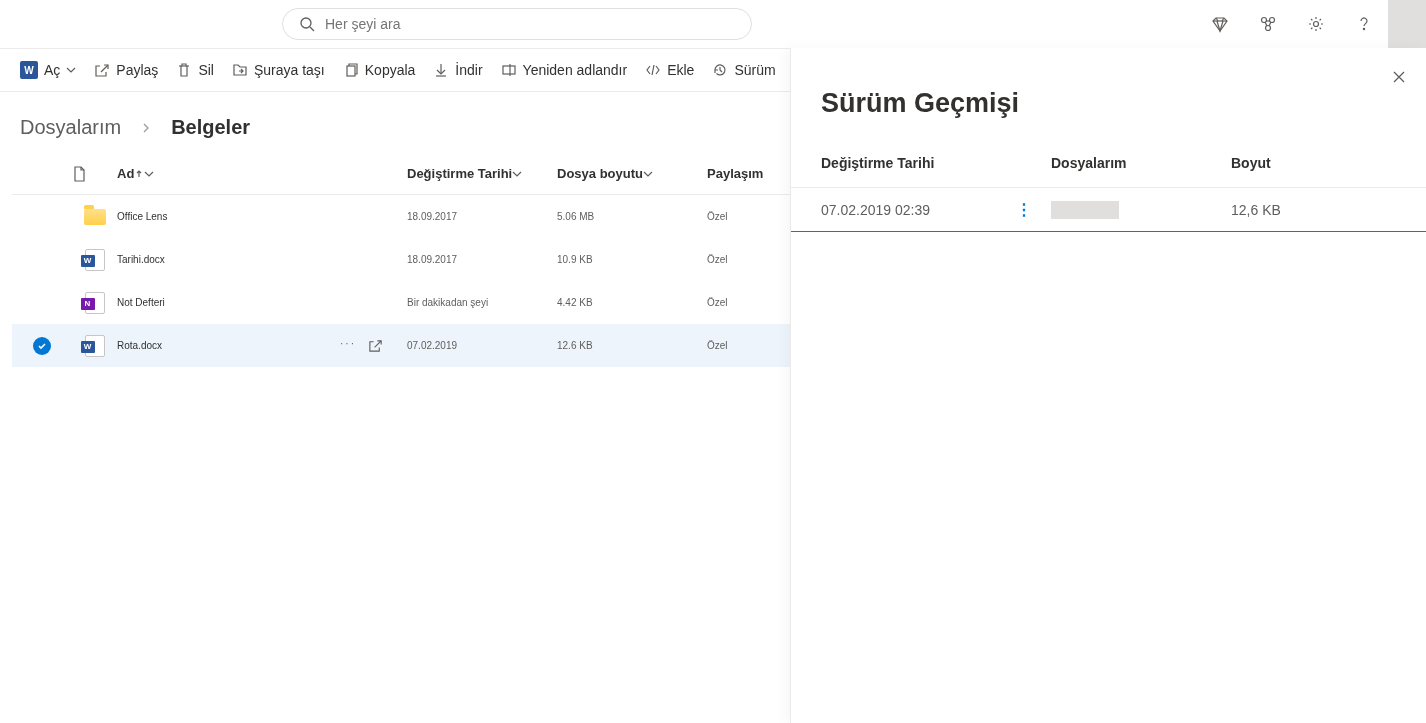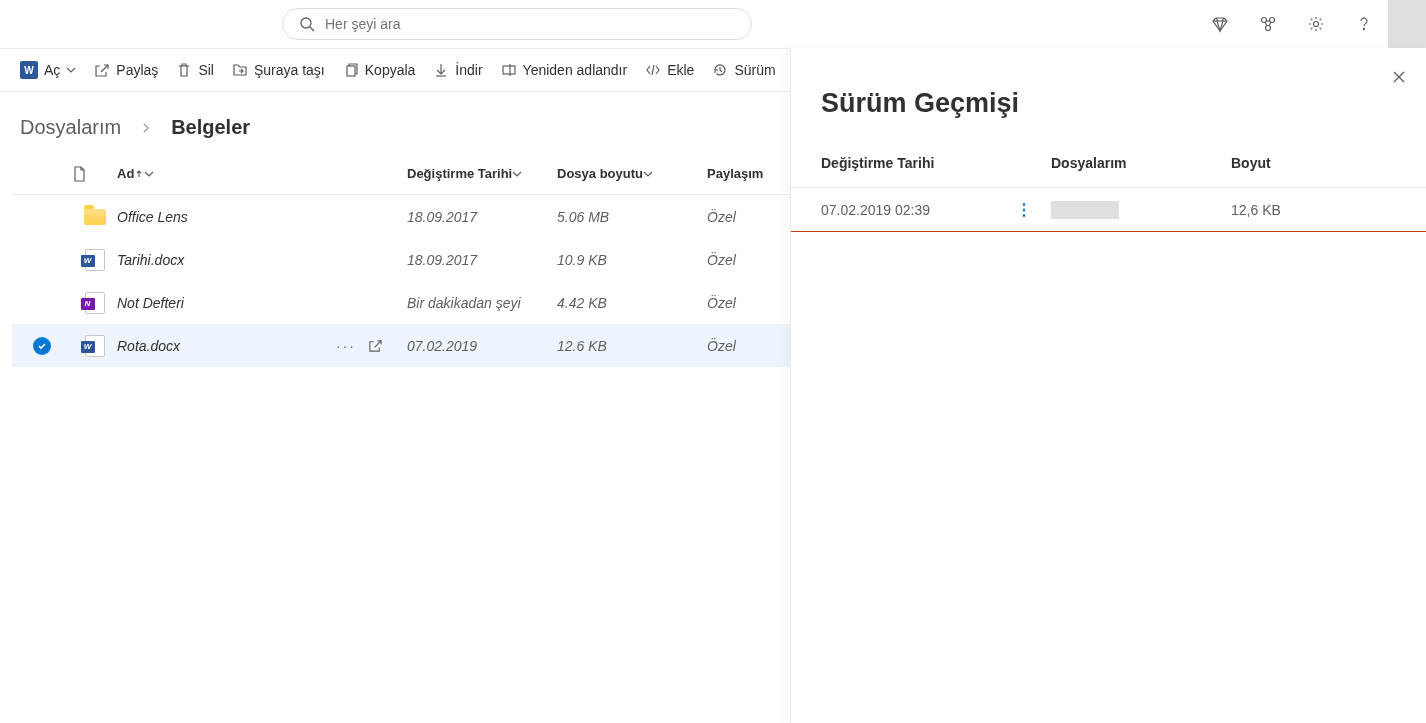--- a/index.html
+++ b/index.html
@@ -121,23 +121,22 @@
     font-size: 13px;
     color: #323130;
     border-bottom: 1px solid #edebe9;
   }
   .table-header .col { display: flex; align-items: center; }
   .table-row {
     display: grid;
     grid-template-columns: 60px 45px 290px 150px 150px 120px;
     align-items: center;
     height: 43px;
-    font-size: 14px;
+    font-size: 10px;
     color: #605e5c;
-    font-style: italic;
   }
   .table-row.selected {
     background: #edf4fc;
   }
   .table-row .name { color: #323130; }
   .check-col { display: flex; justify-content: center; }
   .icon-col { display: flex; justify-content: center; }
   .sel-circle {
     width: 18px; height: 18px; border-radius: 50%;
     background: #0078d4;

